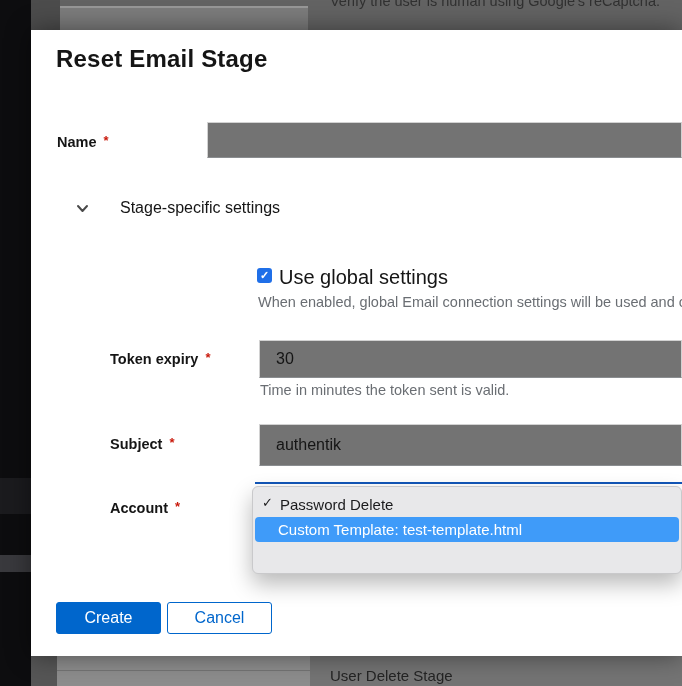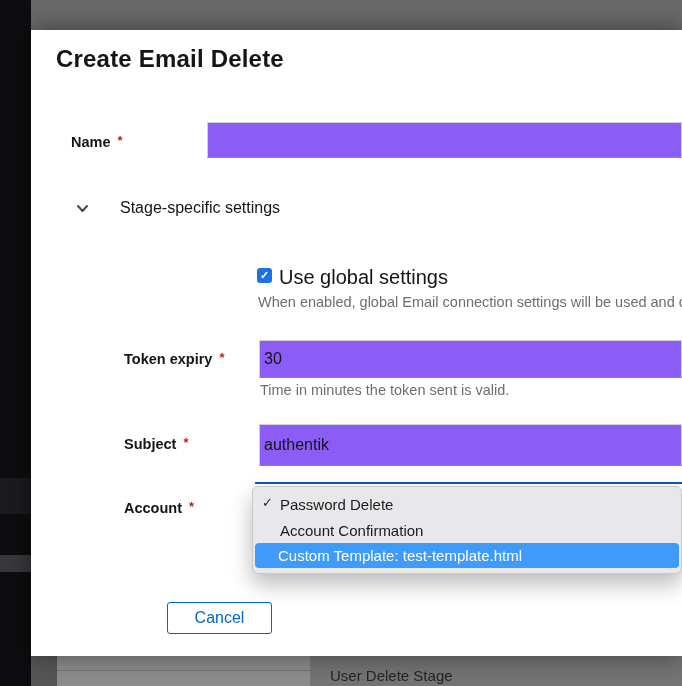--- a/index.html
+++ b/index.html
@@ -24,25 +24,25 @@
   .sidebar { position:absolute; left:0; top:0; width:31px; height:686px; background:#0d0d0f; }
   .sidebar .sb-item-a { position:absolute; left:0; top:478px; width:31px; height:36px; background:#1b1b1e; }
   .sidebar .sb-item-b { position:absolute; left:0; top:555px; width:31px; height:17px; background:#39393d; }
 
   
   .modal { position:absolute; left:31px; top:30px; width:651px; height:626px; background:#ffffff;
            box-shadow:0 0 24px rgba(0,0,0,.45); overflow:hidden; }
 
   .modal-title { position:absolute; left:25px; top:15px; font-size:24px; font-weight:600; color:#151515; letter-spacing:.2px; }
 
-  .form-label { position:absolute; font-size:14.5px; font-weight:700; color:#151515; white-space:nowrap;margin-left:14px; }
+  .form-label { position:absolute; font-size:14.5px; font-weight:700; color:#151515; white-space:nowrap; }
   .req { color:#c9190b; font-size:13px; font-weight:700; margin-left:7px; vertical-align:2px; }
 
-  .pf-input { position:absolute; height:36px; background:#8b5cf6; border:1px solid #d2d2d2; border-bottom:1px solid #8a8d90;
-              font-family:"Liberation Sans",sans-serif; font-size:16px; color:#151515; padding:0 4px; outline:none; }
+  .pf-input { position:absolute; height:36px; background:#737373; border:1px solid #d2d2d2; border-bottom:1px solid #8a8d90;
+              font-family:"Liberation Sans",sans-serif; font-size:16px; color:#151515; padding:0 16px; outline:none; }
 
   .lbl-name   { left:26px; top:103px; }
   .inp-name   { left:176px; top:92px; width:475px; }
 
   .section-head { position:absolute; left:44px; top:169px; display:flex; align-items:center; cursor:pointer; }
   .chev { width:15px; height:15px; display:inline-block; }
   .section-label { margin-left:30px; font-size:16px; color:#151515; }
 
   .cb-box { position:absolute; left:226px; top:238px; width:15px; height:15px; background:#1f6fe8; border-radius:3px;
             display:flex; align-items:center; justify-content:center; color:#fff; font-size:11px; font-weight:700; line-height:1; }
@@ -70,36 +70,41 @@
   .btn { position:absolute; top:572px; width:105px; height:32px; border-radius:3px; font-family:"Liberation Sans",sans-serif;
          font-size:16px; cursor:pointer; }
   .btn-create { left:25px; background:#0066cc; border:1px solid #0066cc; color:#ffffff; }
   .btn-cancel { left:136px; background:#ffffff; border:1px solid #0066cc; color:#0066cc; }
 </style>
 </head>
 <body>
 
 <div class="screen">
 
+  <div class="backdrop-top">
+    <div class="dark-col"></div>
+    <div class="dim-cell"></div>
+    <div class="dim-text">Verify the user is human using Google's reCaptcha.</div>
+  </div>
 
   <div class="backdrop-bottom">
     <div class="dark-col"></div>
     <div class="dim-cell"></div>
     <div class="dim-line"></div>
     <div class="dim-text">User Delete Stage</div>
   </div>
 
   <div class="sidebar">
     <div class="sb-item-a"></div>
     <div class="sb-item-b"></div>
   </div>
 
   <div class="modal">
 
-    <div class="modal-title">Create Email Delete</div>
+    <div class="modal-title">Reset Email Stage</div>
 
     <div class="form-label lbl-name"><span>Name</span><span class="req">*</span></div>
     <input class="pf-input inp-name" type="text" value="" style="">
 
     <div class="section-head">
       <span class="chev">
         <svg width="15" height="15" viewBox="0 0 15 15">
             <path d="M3 5 L7.5 10 L12 5" fill="none" stroke="#4a4a4a" stroke-width="2" stroke-linecap="round" stroke-linejoin="round"></path>
           </svg>
       </span>
@@ -120,24 +125,22 @@
     <input class="pf-input inp-subject" type="text" value="authentik" style="">
 
     <div class="form-label lbl-template"><span>Account</span><span class="req">*</span></div>
     <div class="select-focus-line"></div>
 
     <div class="dropdown">
       <div class="dd-item">
         <span class="dd-check">✓</span>
         <span>Password Delete</span>
       </div>
-      <div class="dd-item">
-        <span>Account Confirmation</span>
-      </div>
       <div class="dd-item highlight">
         <span>Custom Template: test-template.html</span>
       </div>
     </div>
 
+    <button class="btn btn-create">Create</button>
     <button class="btn btn-cancel">Cancel</button>
 
   </div>
 </div>
 
 </body></html>

